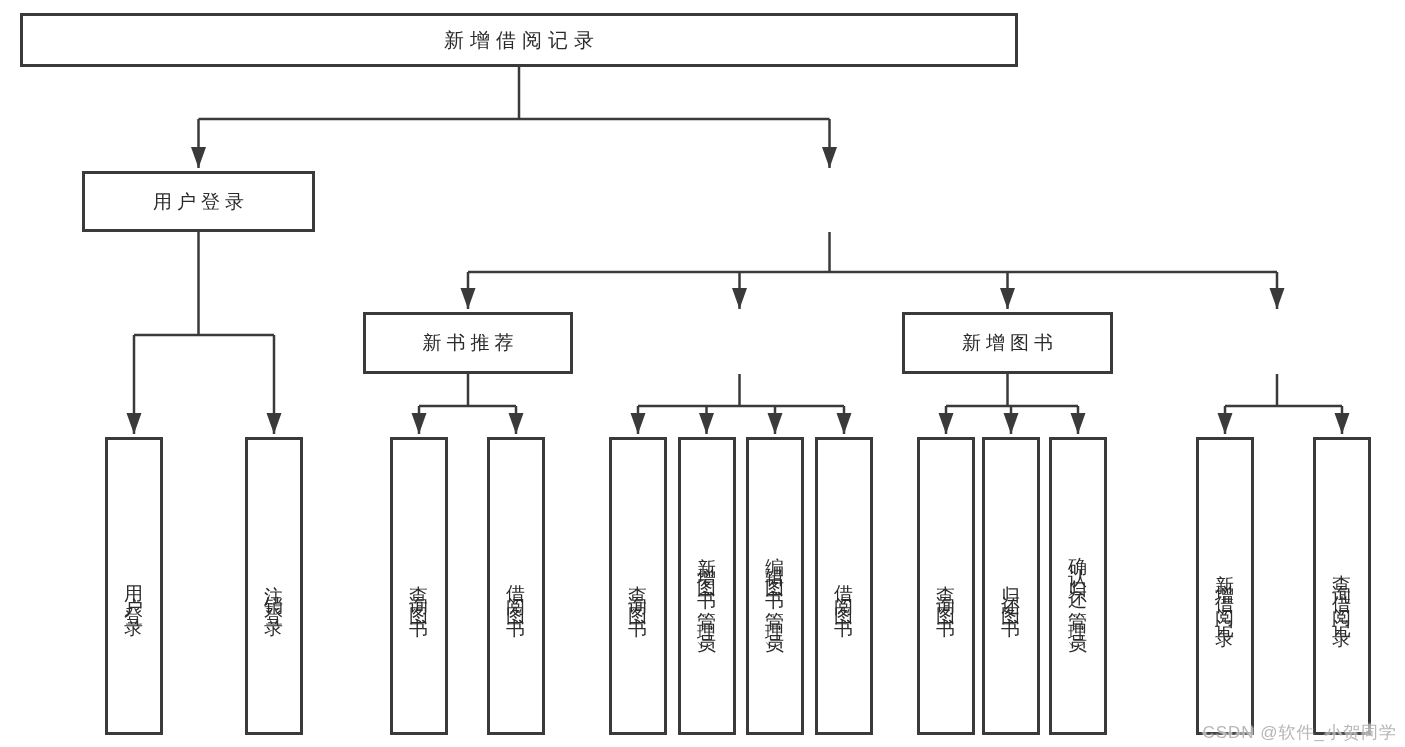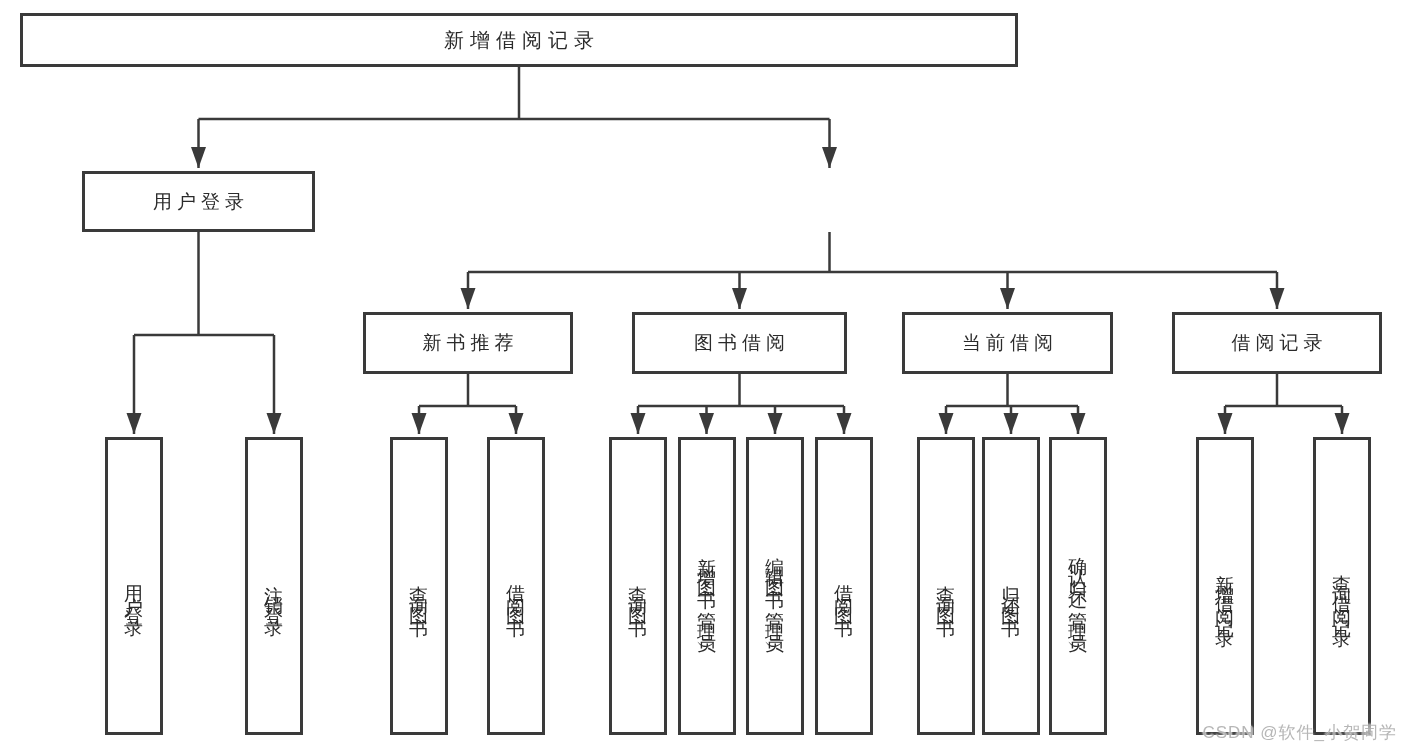--- a/index.html
+++ b/index.html
@@ -89,28 +89,22 @@
     <span class="hlabel">新增借阅记录</span>
   </div>
 
   <div class="node" style="left:82px;top:171px;width:233px;height:61px;">
     <span class="hlabel">用户登录</span>
   </div>
 
   <div class="node" style="left:363px;top:312px;width:210px;height:62px;">
     <span class="hlabel">新书推荐</span>
   </div>
-  <div class="node" style="left:632px;top:312px;width:215px;height:62px;">
-    <span class="hlabel">图书借阅</span>
-  </div>
   <div class="node" style="left:902px;top:312px;width:211px;height:62px;">
-    <span class="hlabel">当前借阅</span>
-  </div>
-  <div class="node" style="left:1172px;top:312px;width:210px;height:62px;">
-    <span class="hlabel">借阅记录</span>
+    <span class="hlabel">新增图书</span>
   </div>
 
   <div class="node" style="left:105px;top:437px;width:58px;height:298px;">
     <span class="vlabel">用户登录</span>
   </div>
   <div class="node" style="left:245px;top:437px;width:58px;height:298px;">
     <span class="vlabel">注销登录</span>
   </div>
 
   <div class="node" style="left:390px;top:437px;width:58px;height:298px;">

